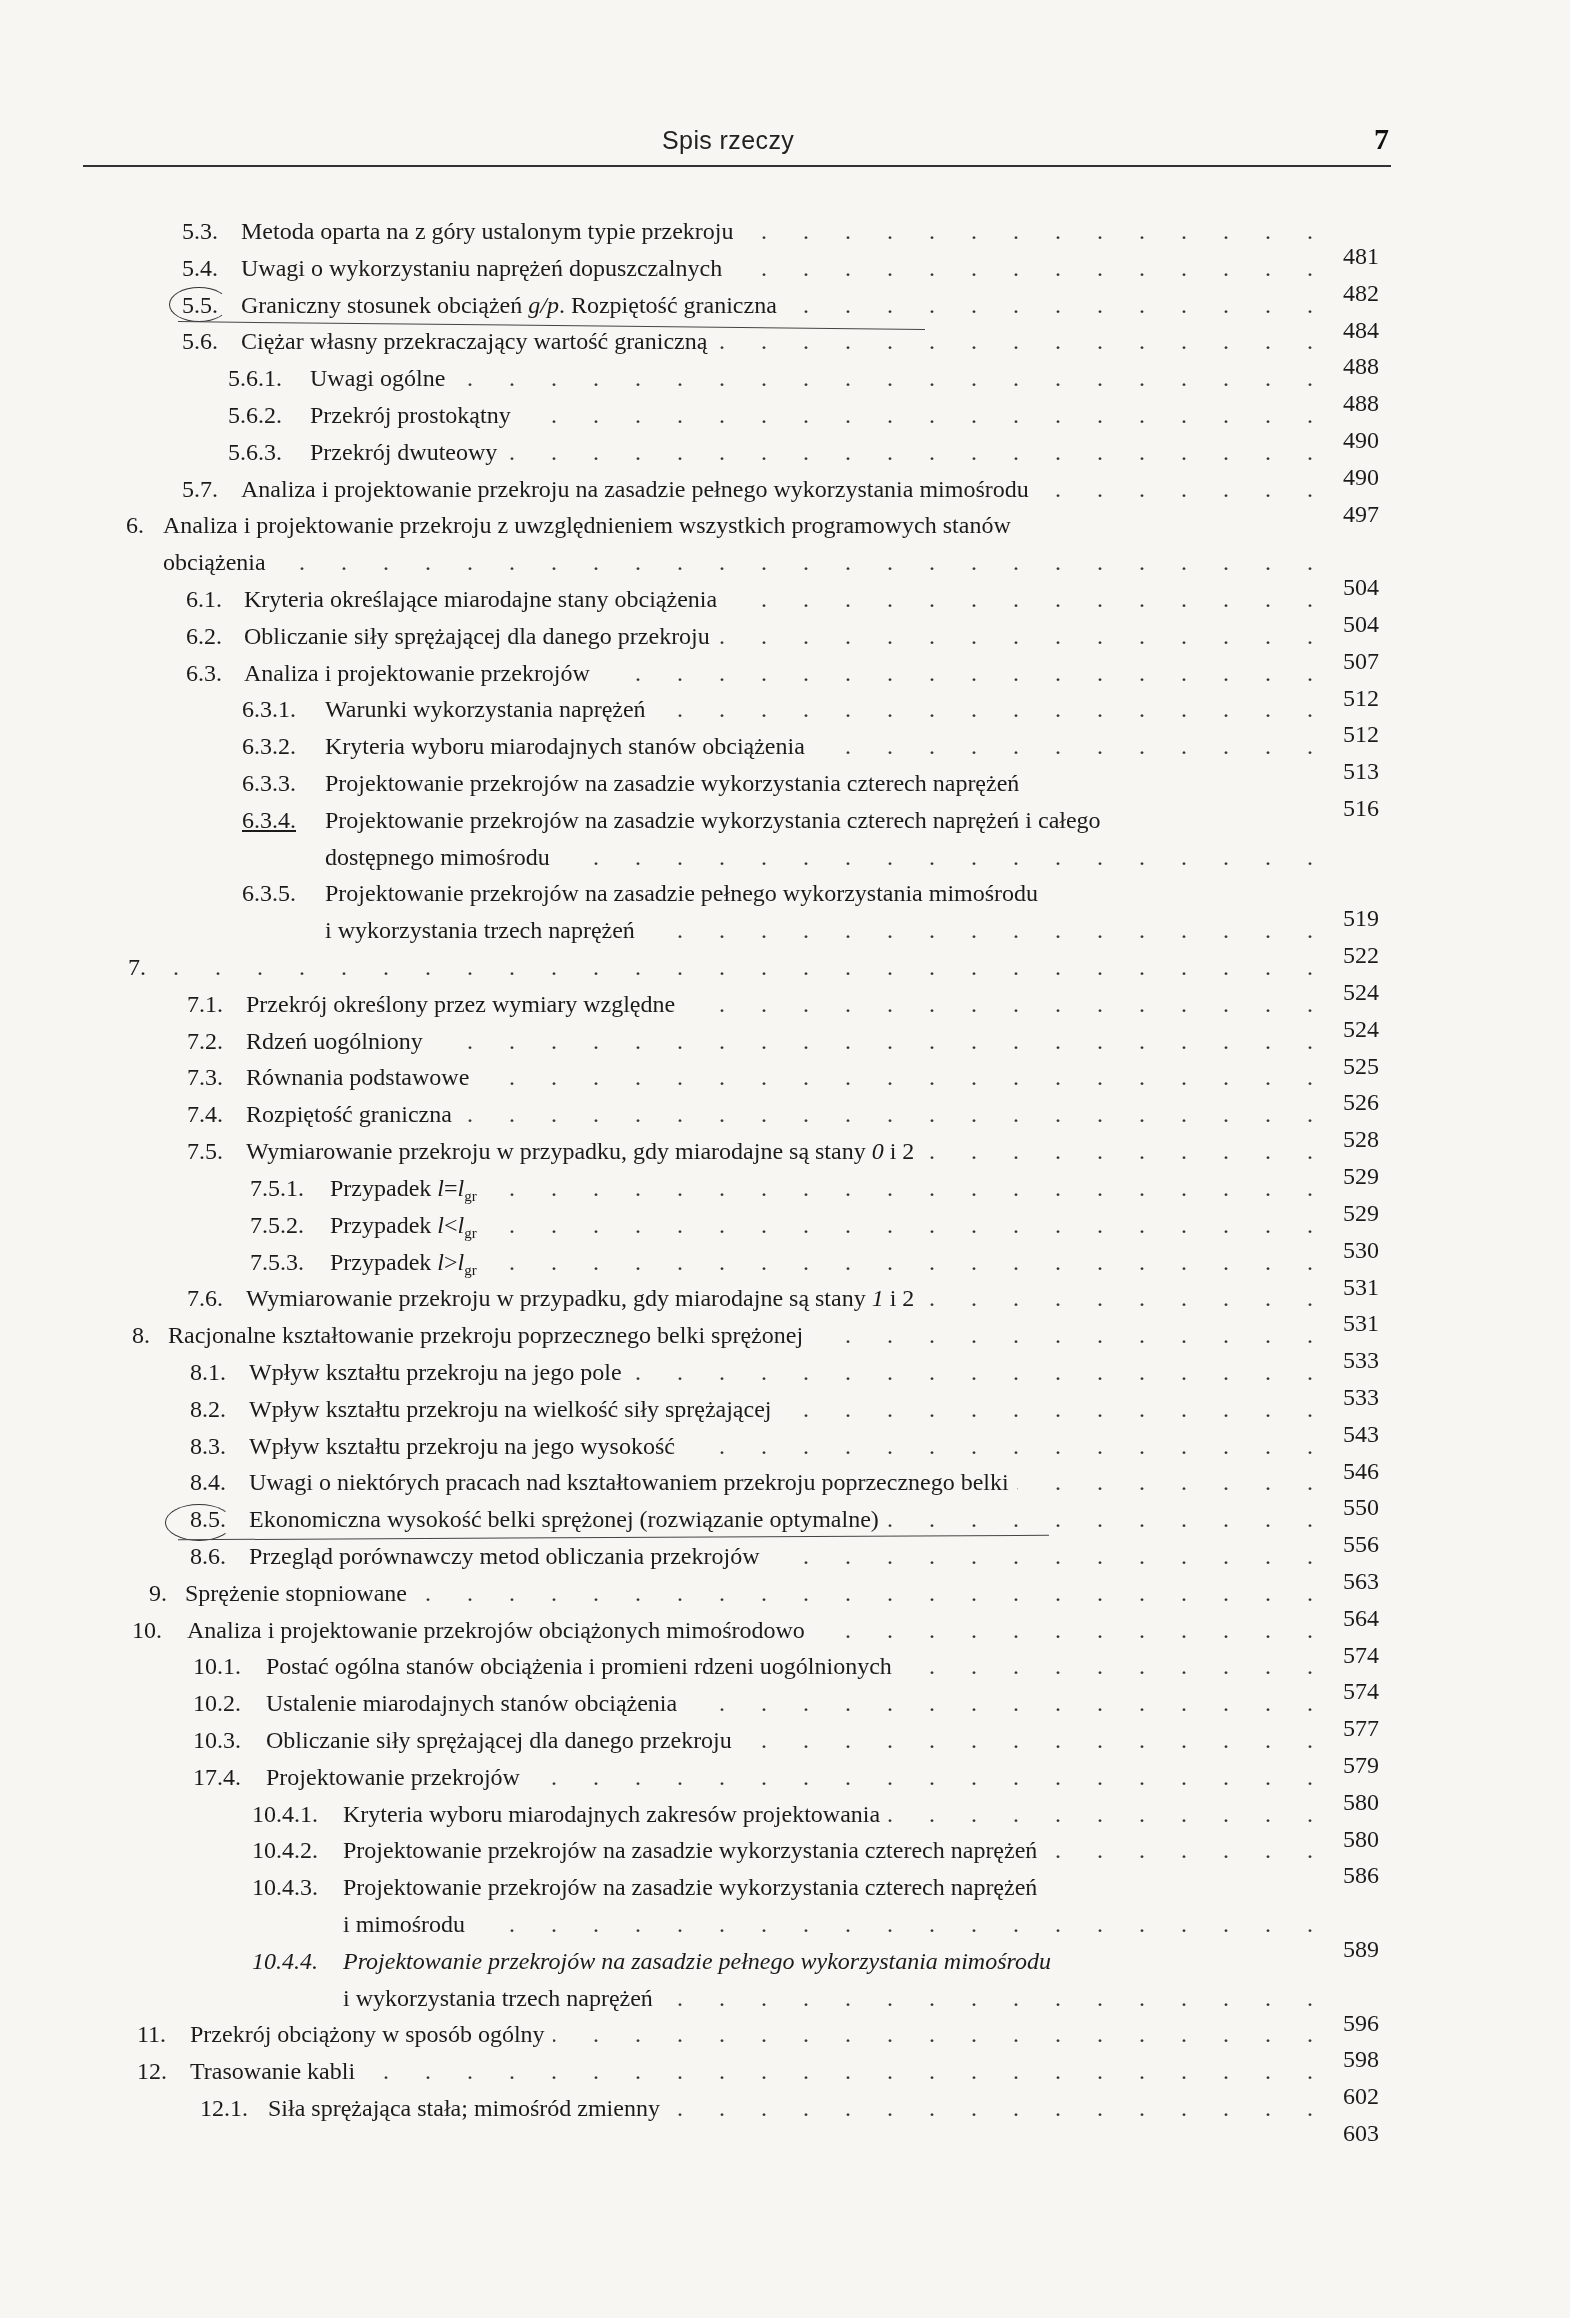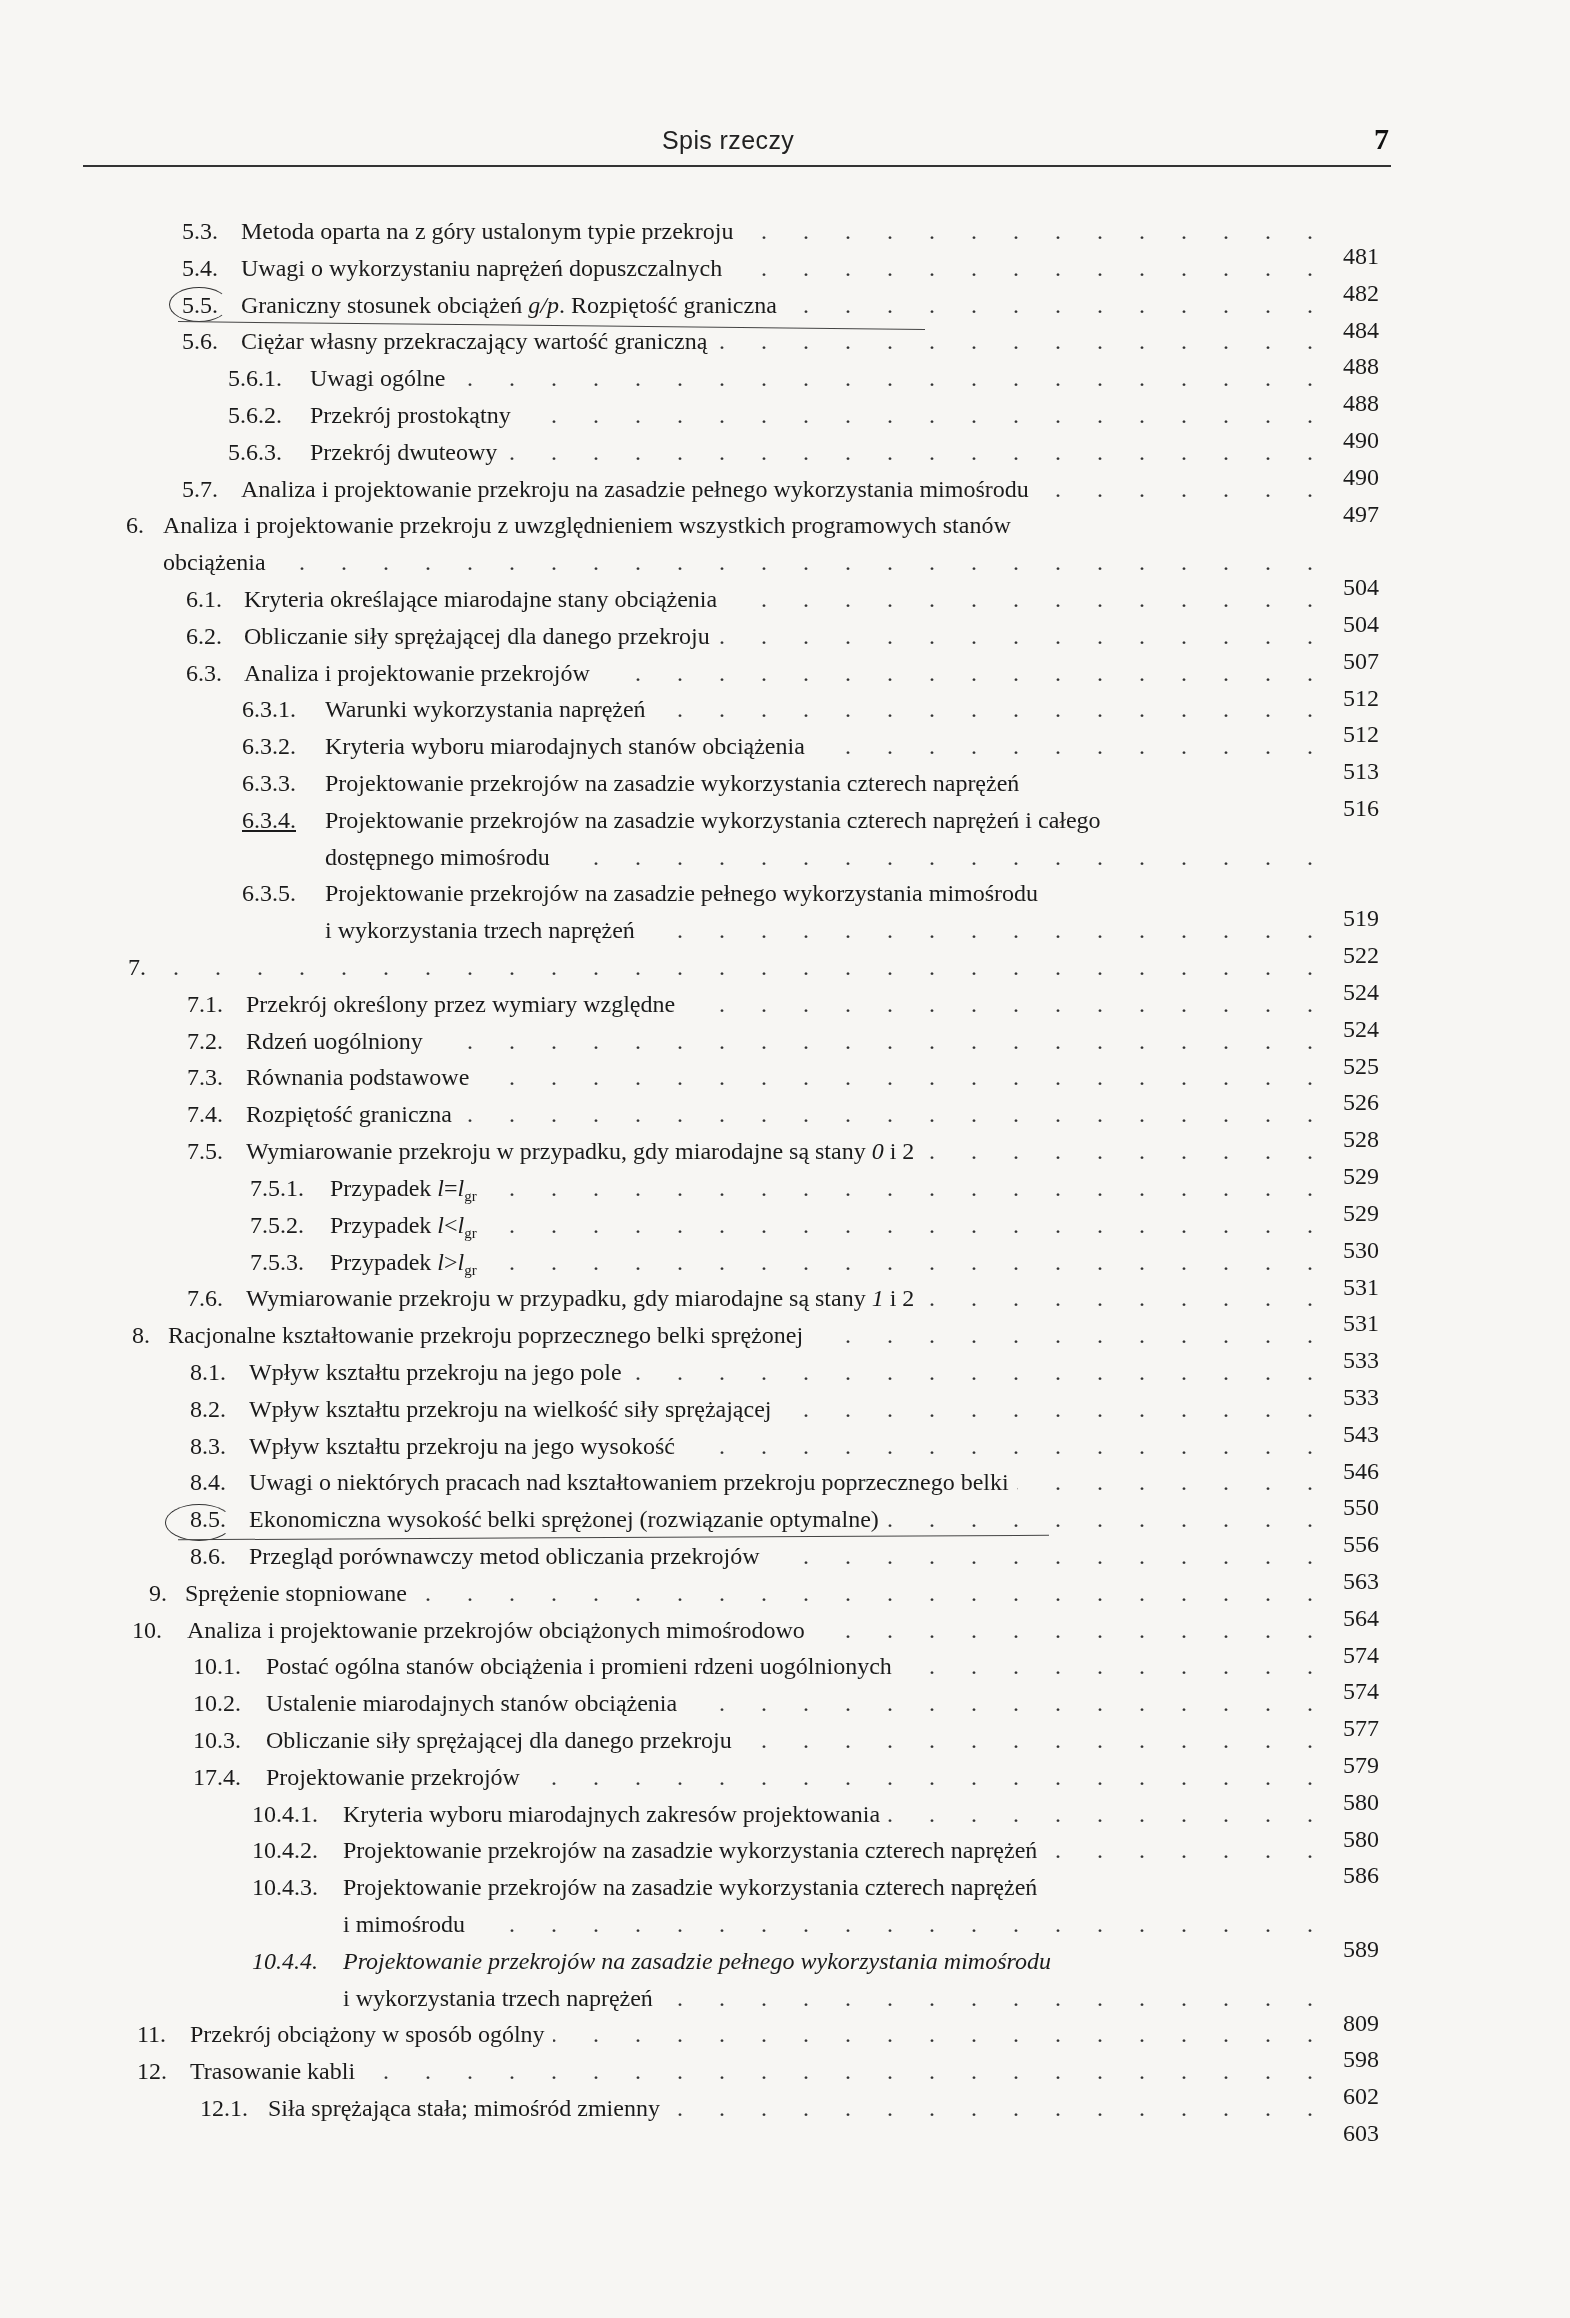--- a/index.html
+++ b/index.html
@@ -297,21 +297,21 @@
         <span class="txt" style="left: 343px;"><span class="leader-fill">i mimośrodu</span></span>
         <span class="pg">589</span>
       </div>
       <div class="row" style="top: 1943px; font-style: italic;">
         <span class="num" style="left: 252px;">10.4.4.</span>
         <span class="txt" style="left: 343px;"><span class="leader-fill">Projektowanie  przekrojów  na  zasadzie  pełnego  wykorzystania  mimośrodu</span></span>
       </div>
       <div class="row" style="top: 1980px;">
         <span class="dots" style="left: 343px; direction: rtl;">.  .  .  .  .  .  .  .  .  .  .  .  .  .  .  .  .  .  .  .  .  .  .  .  .  .  .  .  .  .  .  .  .  .  .  .  .  .  .  .  .  .  .  .  .  .  .  .  .  .  .  .  .  .  .  .  .  .  .  .  </span>
         <span class="txt" style="left: 343px;"><span class="leader-fill">i wykorzystania trzech naprężeń</span></span>
-        <span class="pg">809</span>
+        <span class="pg">596</span>
       </div>
       <div class="row" style="top: 2016px;">
         <span class="dots" style="left: 190px; direction: rtl;">.  .  .  .  .  .  .  .  .  .  .  .  .  .  .  .  .  .  .  .  .  .  .  .  .  .  .  .  .  .  .  .  .  .  .  .  .  .  .  .  .  .  .  .  .  .  .  .  .  .  .  .  .  .  .  .  .  .  .  .  </span>
         <span class="num" style="left: 137px;">11.</span>
         <span class="txt" style="left: 190px;"><span class="leader-fill">Przekrój obciążony w sposób ogólny</span></span>
         <span class="pg">598</span>
       </div>
       <div class="row" style="top: 2053px;">
         <span class="dots" style="left: 190px; direction: rtl;">.  .  .  .  .  .  .  .  .  .  .  .  .  .  .  .  .  .  .  .  .  .  .  .  .  .  .  .  .  .  .  .  .  .  .  .  .  .  .  .  .  .  .  .  .  .  .  .  .  .  .  .  .  .  .  .  .  .  .  .  </span>
         <span class="num" style="left: 137px;">12.</span>

